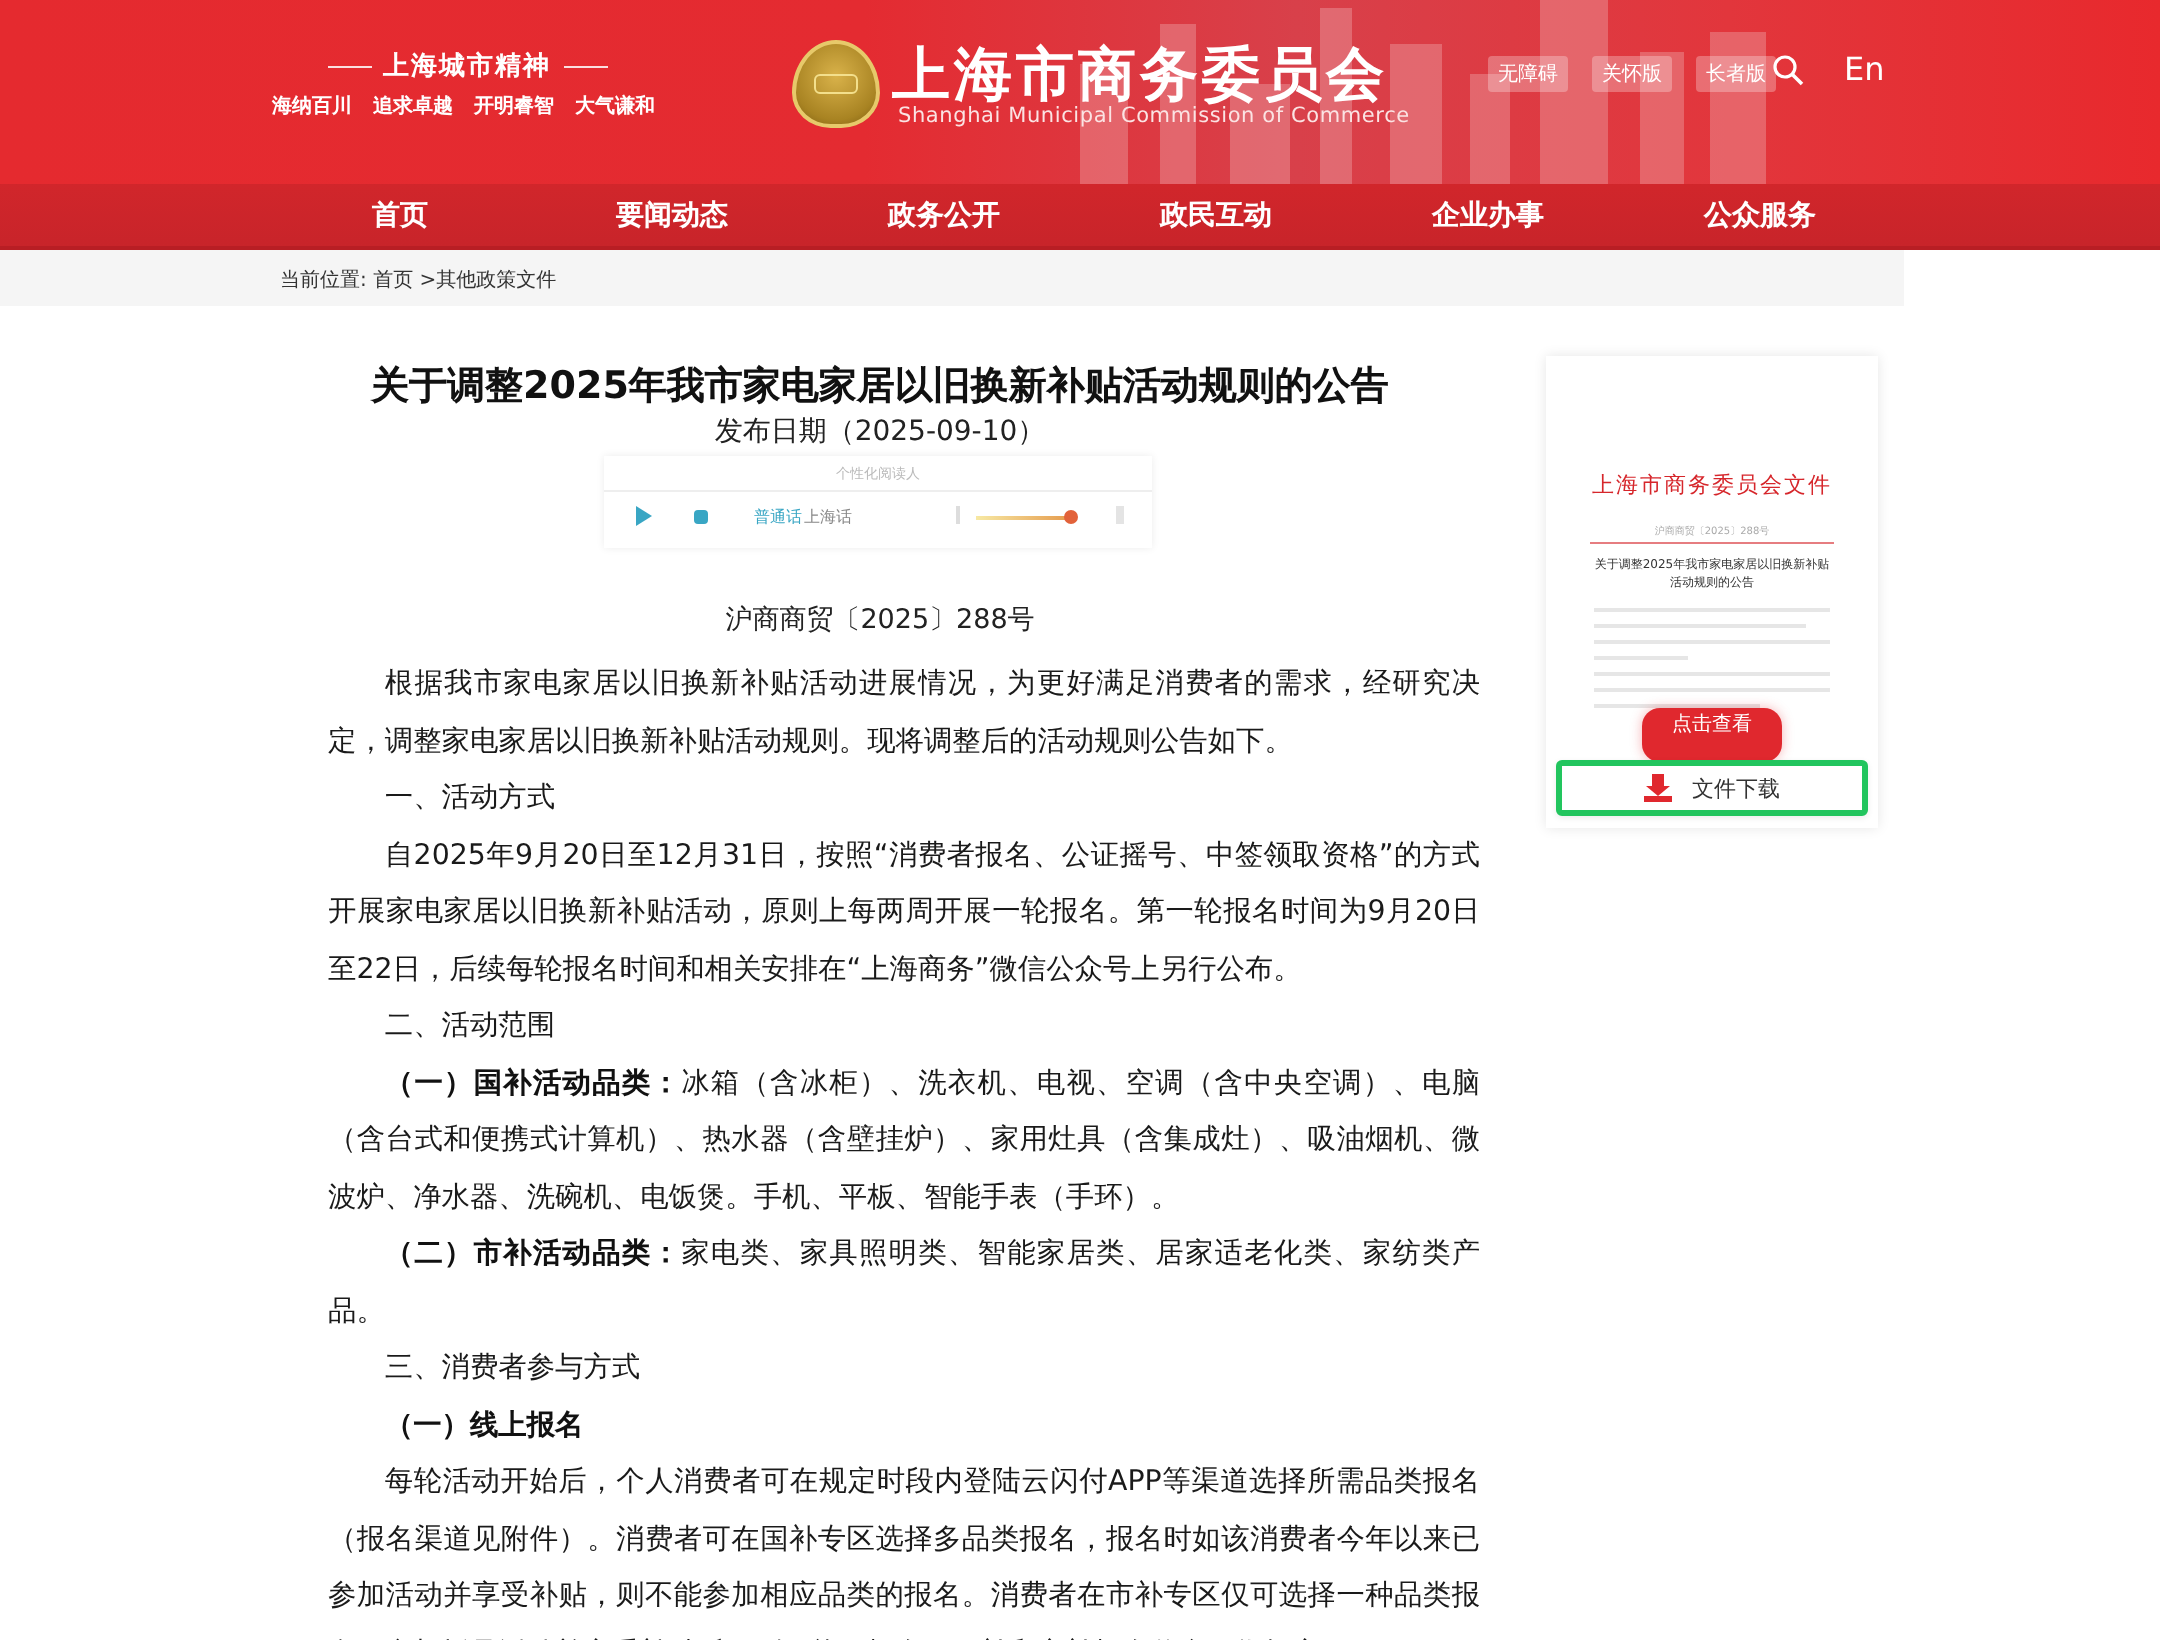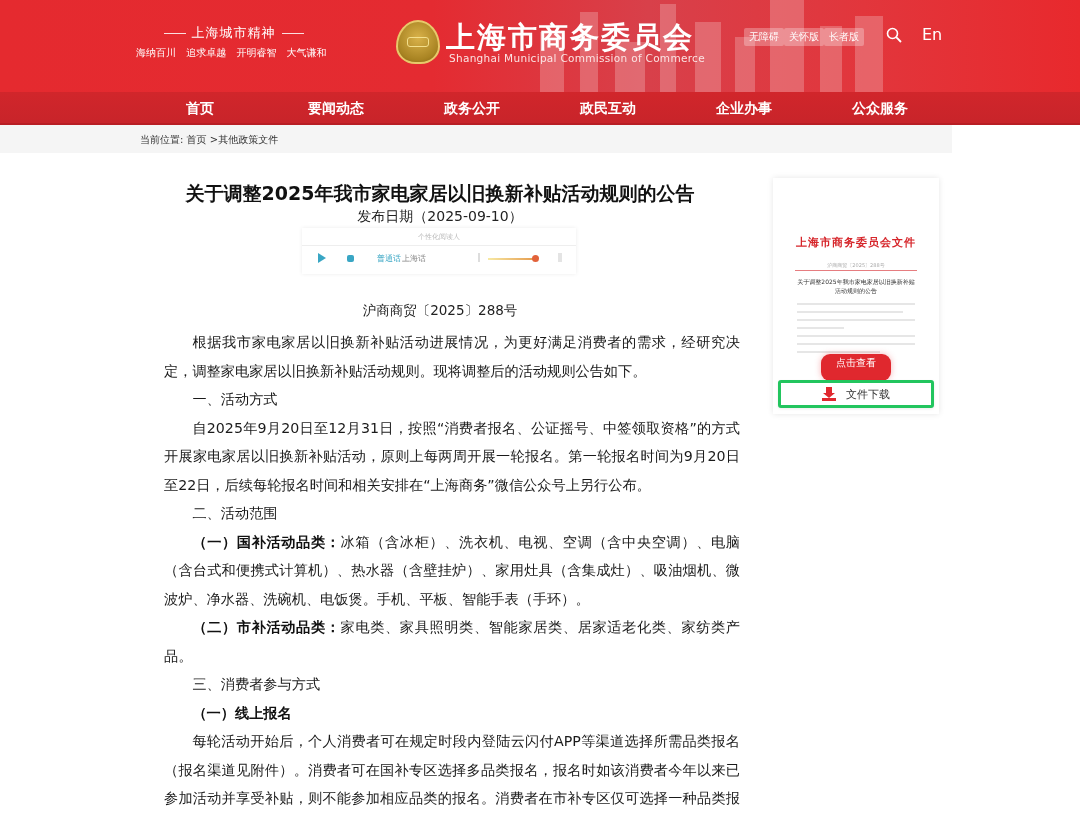--- a/index.html
+++ b/index.html
@@ -2,33 +2,33 @@
 <html><head>
 <meta charset="utf-8">
 <style>
   * { box-sizing: border-box; margin: 0; padding: 0; }
   html, body { width: 1080px; height: 820px; overflow: hidden; background: #ffffff; font-family: "DejaVu Sans", "Liberation Sans", sans-serif; color: #222; }
 
   
   .banner { position: absolute; left: 0; top: 0; width: 1080px; height: 92px; background: linear-gradient(90deg, #e52a2f 0%, #e42b31 40%, #d8404a 60%, #e2363c 80%, #e8292d 100%); overflow: hidden; }
   .banner .skyline { position: absolute; left: 520px; top: 0; width: 380px; height: 92px; opacity: 0.35; }
   .banner .skyline span { position: absolute; bottom: 0; background: #f2b8bb; }
-  .spirit { position: absolute; left: 136px; top: 24px; width: 195px; color: #fff; }
+  .spirit { position: absolute; left: 136px; top: 24px; width: 195px; color: #fff; font-weight: bold; }
   .spirit .title { font-size: 13px; text-align: center; letter-spacing: 1px; color: #fff; }
   .spirit .title::before, .spirit .title::after { content: ""; display: inline-block; width: 22px; height: 1px; background: #fff; vertical-align: middle; margin: 0 6px; opacity: .85; }
   .spirit .mottos { margin-top: 4px; font-size: 10px; white-space: nowrap; color: #fff; }
   .spirit .mottos span { margin-right: 7px; }
 
   .logo { position: absolute; left: 396px; top: 20px; width: 44px; height: 44px; }
   .logo .emblem { width: 44px; height: 44px; border-radius: 50% 50% 44% 44% / 60% 60% 40% 40%; background: radial-gradient(circle at 50% 40%, #d9b24a 0%, #a88322 70%, #7c5d12 100%); border: 2px solid #e7c96a; display: flex; align-items: center; justify-content: center; }
   .logo .emblem i { display: block; width: 22px; height: 10px; border: 1px solid #f3df8c; border-radius: 3px; }
   .org-name { position: absolute; left: 446px; top: 18px; color: #fff; font-size: 29px; font-weight: bold; letter-spacing: 2px; white-space: nowrap; }
   .org-name-en { position: absolute; left: 449px; top: 52px; color: #fbe3e3; font-size: 10.5px; white-space: nowrap; letter-spacing: .3px; }
 
-  .top-links { position: absolute; left: 744px; top: 28px; display: flex; gap: 0; text-align: right; }
+  .top-links { position: absolute; left: 744px; top: 28px; display: flex; gap: 12px; text-align: right; }
   .top-links a { display: block; font-size: 10px; color: #fff; background: rgba(255,255,255,0.28); padding: 2px 5px; text-decoration: none; border-radius: 2px; }
   .search-icon { position: absolute; left: 886px; top: 27px; width: 16px; height: 16px; }
   .lang-en { position: absolute; left: 922px; top: 25px; color: #fff; font-size: 16px; }
 
   
   .nav { position: absolute; left: 0; top: 92px; width: 1080px; height: 33px; background: linear-gradient(180deg, #d1262b 0%, #c8242a 100%); border-bottom: 2px solid #b81e24; }
   .nav ul { list-style: none; position: absolute; left: 140px; top: 0; width: 800px; display: flex; justify-content: space-between; }
   .nav li { width: 120px; text-align: center; line-height: 33px; color: #fff; font-size: 14px; font-weight: bold; cursor: pointer; }
 
   
@@ -53,21 +53,21 @@
   .vol-l { left: 176px; top: 25px !important; width: 2px; height: 9px; background: #ddd; }
   .vol-r { left: 256px; top: 25px !important; width: 4px; height: 9px; background: #e4e4e4; }
 
   .doc-no { text-align: center; font-size: 13.5px; color: #222; margin-top: 74px; line-height: 20px; }
   .body-text { margin-top: 8px; font-size: 14.2px; line-height: 28.5px; color: #1a1a1a; text-align: justify; }
   .body-text p { text-indent: 2em; margin-left: 24px; }
   .body-text b { font-weight: bold; color: #111; }
 
   
   .doc-card { position: absolute; left: 773px; top: 178px; width: 166px; height: 236px; background: #fff; box-shadow: 0 0 6px rgba(0,0,0,0.10); }
-  .doc-card .doc-head { text-align: center; font-size: 11px; color: #d6262b; font-family: "DejaVu Serif", "Liberation Serif", serif; margin-top: 57px; letter-spacing: 1px; font-weight: bold; }
+  .doc-card .doc-head { text-align: center; font-size: 11px; color: #d6262b; font-family: "DejaVu Serif", "Liberation Serif", serif; margin-top: 57px; letter-spacing: 1px; }
   .doc-card .sub { text-align: center; font-size: 5px; color: #aaa; margin-top: 12px; }
   .doc-card .rule { margin: 2px 22px 0 22px; height: 1px; background: #d6262b; opacity: .6; }
   .doc-card .doc-title { text-align: center; font-size: 6px; color: #333; margin-top: 6px; line-height: 9px; padding: 0 24px; }
   .doc-card .lines { padding: 0 24px; margin-top: 8px; }
   .doc-card .lines i { display: block; height: 2px; background: #e6e6e6; margin-bottom: 6px; }
   .view-btn { position: absolute; left: 48px; top: 176px; width: 70px; height: 27px; border-radius: 9px; background: #e0282e; color: #fff; font-size: 10px; text-align: center; line-height: 17px; box-shadow: 0 0 6px rgba(226,40,46,0.35); }
   .dl-btn { position: absolute; left: 778px; top: 380px; width: 156px; height: 28px; border: 3px solid #22c55e; border-radius: 3px; background: #fff; display: flex; align-items: center; justify-content: center; gap: 10px; box-shadow: 0 1px 3px rgba(0,0,0,0.08); }
   .dl-btn .label { font-size: 11px; color: #333; }
   .download-icon { width: 14px; height: 14px; position: relative; }
   .download-icon::before { content: ""; position: absolute; left: 4px; top: 0; width: 6px; height: 6px; background: #e0282e; }

